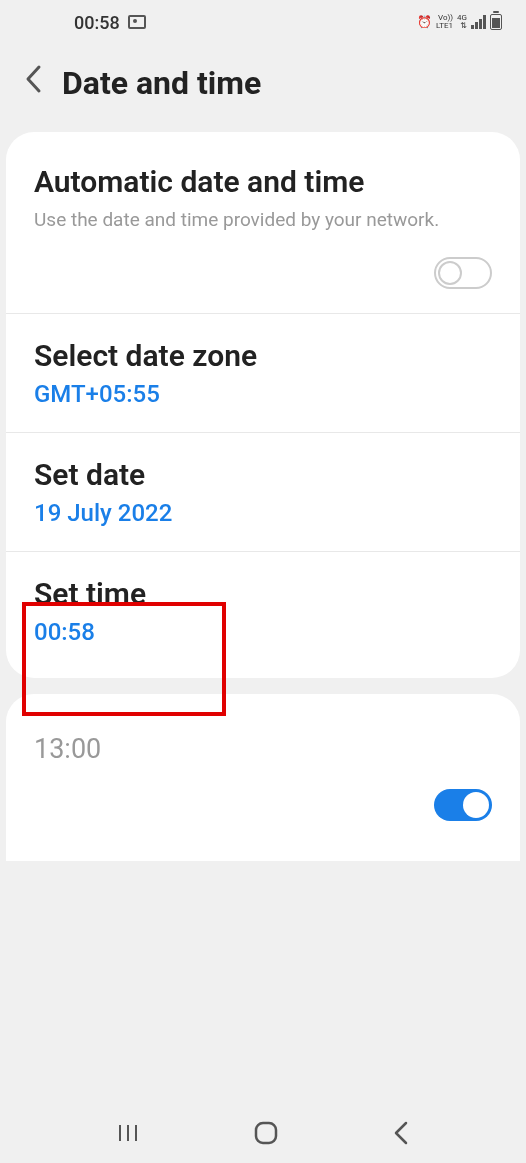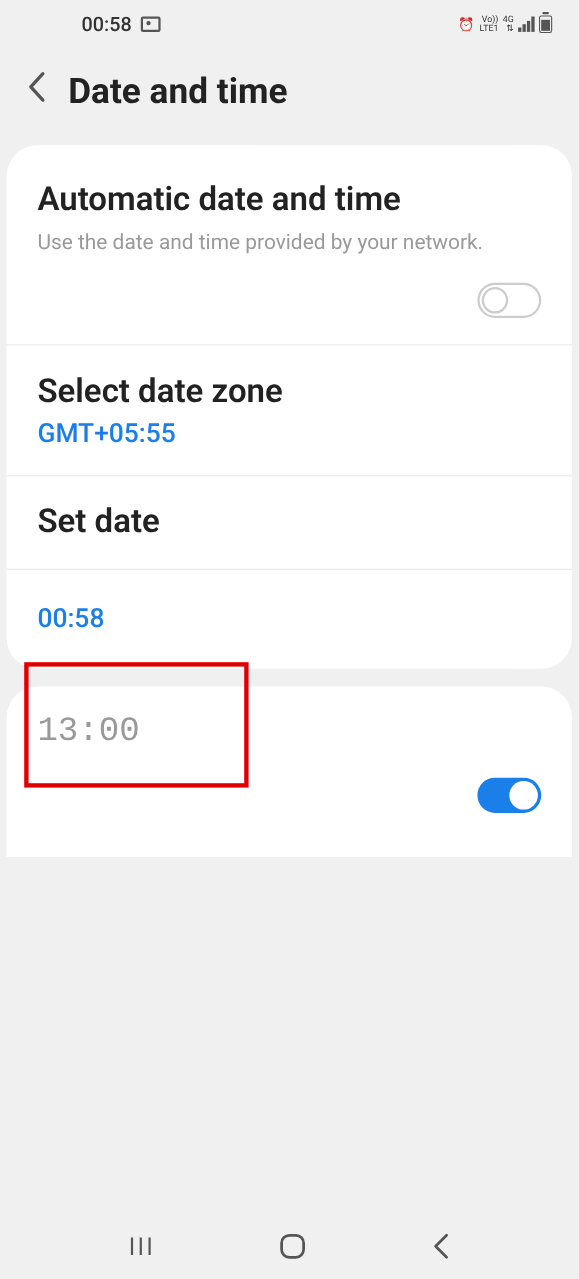--- a/index.html
+++ b/index.html
@@ -85,24 +85,23 @@
       line-height: 1.3;
       margin-top: 6px;
     }
     .setting-value {
       font-size: 24px;
       color: #1a7fe8;
       font-weight: 500;
       margin-top: 6px;
     }
     .setting-value-gray {
-      font-size: 31px;
+      font-size: 27px;
       color: #999;
-      margin-top: 0;
-      font-family: Liberation Mono, monospace;
+      margin-top: 15px;
     }
     .toggle-row {
       display: flex;
       justify-content: flex-end;
       margin-top: 24px;
     }
     .toggle {
       width: 58px;
       height: 32px;
       border-radius: 16px;
@@ -278,22 +277,24 @@
         <div class="knob"></div>
       </div>
     </div>
   </div>
   <div class="setting-item">
     <div class="setting-title">Select date zone</div>
     <div class="setting-value">GMT+05:55</div>
   </div>
   <div class="setting-item" style="position: relative;">
     <div class="setting-title">Set date</div>
+    <div class="setting-value">19 July 2022</div>
   </div>
   <div class="setting-item" style="border-bottom: none; padding-bottom: 32px;">
+    <div class="setting-title">Set time</div>
     <div class="setting-value">00:58</div>
   </div>
 </div>
 
 <div class="card2">
   <div>
     <div class="setting-value-gray">13:00</div>
     <div class="toggle-row">
       <div class="toggle toggle-on">
         <div class="knob"></div>

